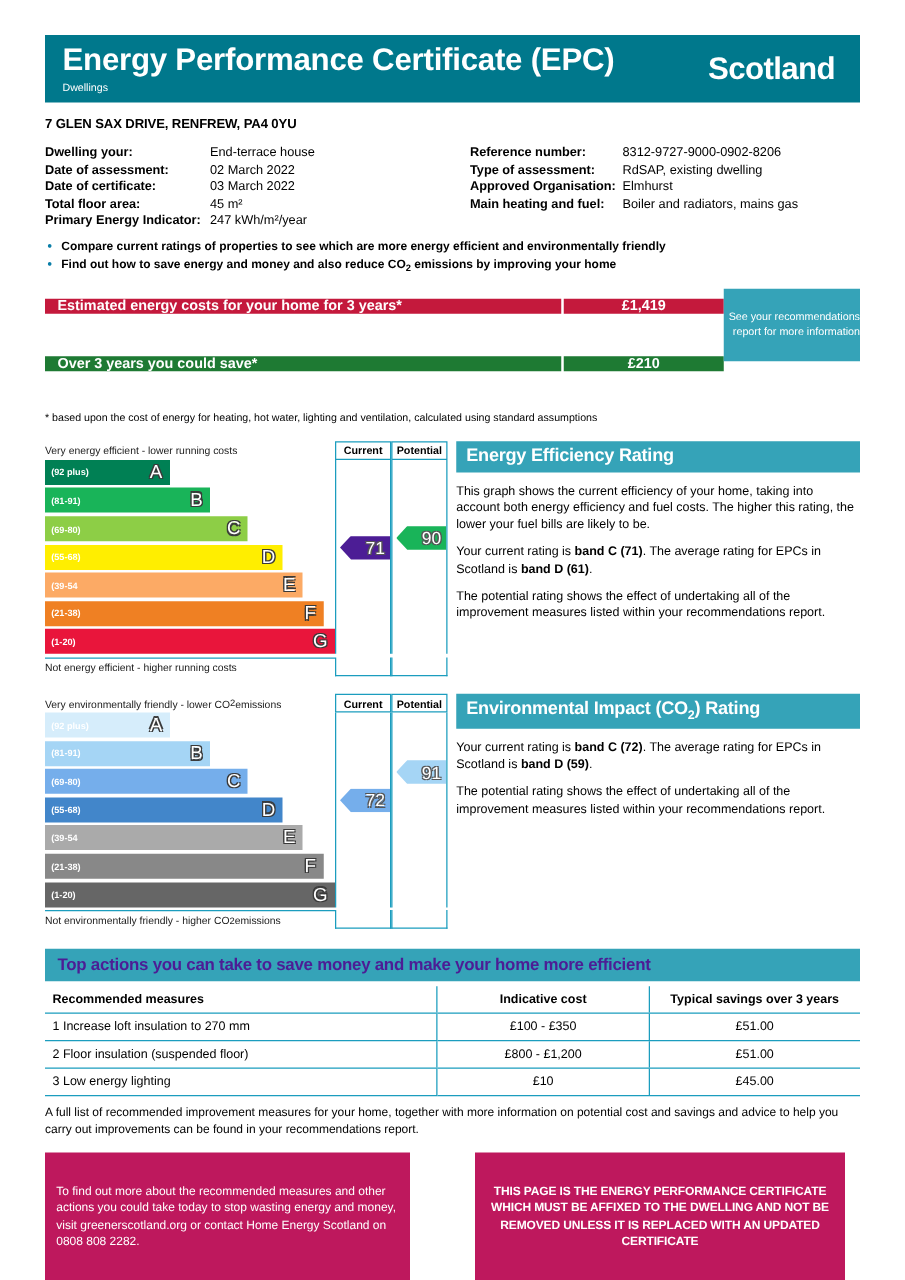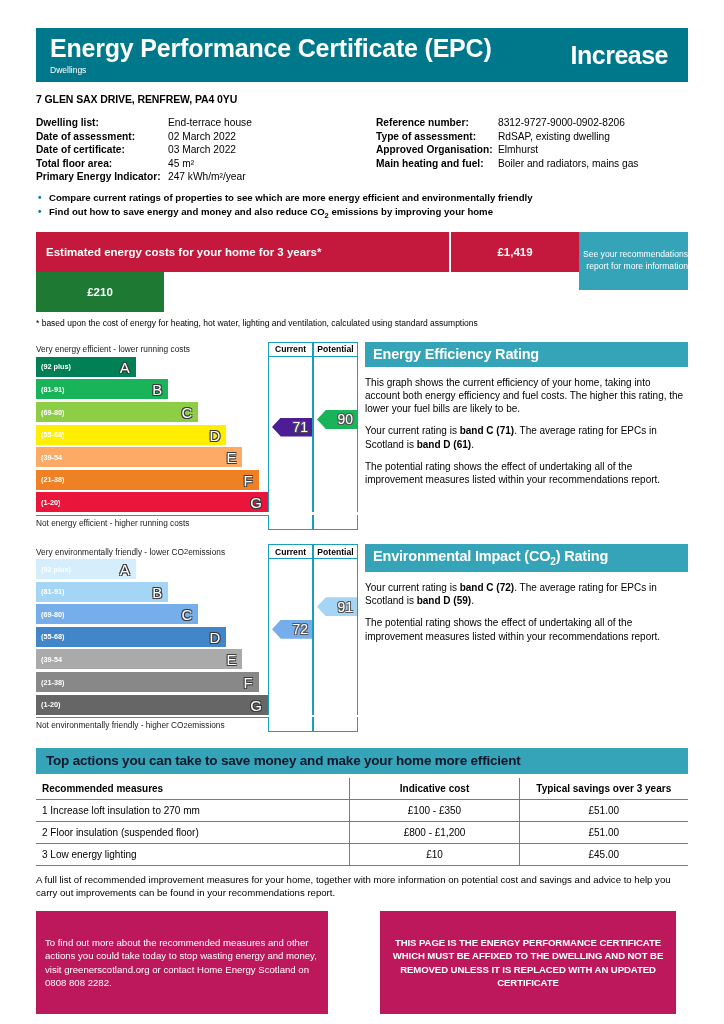--- a/index.html
+++ b/index.html
@@ -41,21 +41,21 @@
 
   
   .use-title { color: #0a7ea8; font-size: 10.5px; font-weight: bold; margin-top: 13px; }
   .bullets { margin-top: 7px; font-size: 9.6px; font-weight: bold; }
   .bullets li { list-style: none; position: relative; padding-left: 13px; line-height: 14px; }
   .bullets li:before { content: "\2022"; position: absolute; left: 2px; color: #0a7ea8; font-size: 10px; }
 
   
   .costs { margin-top: 9px; display: flex; }
   .costs-left { width: 558px; }
-  .cost-row { display: flex; height: 40px; margin-bottom: 0; }
+  .cost-row { display: flex; height: 28px; margin-bottom: 18px; align-items: center; }
   .cost-label { flex: 1; color: #fff; font-size: 11.5px; font-weight: bold; display: flex; align-items: center; padding-left: 10px; }
   .cost-val { width: 128px; color: #fff; font-size: 11.5px; font-weight: bold; display: flex; align-items: center; justify-content: center; }
   .cost-row.red .cost-label, .cost-row.red .cost-val { background: #c4193c; }
   .cost-row.green .cost-label, .cost-row.green .cost-val { background: #1e7a33; }
   .cost-row .cost-label { margin-right: 2px; }
   .costs-note {
     width: 112px; background: #35a3b8; color: #fff; font-size: 8.6px;
     display: flex; align-items: center; justify-content: center; text-align: right;
     height: 58px; line-height: 11.5px; padding: 0 0;
   }
@@ -100,21 +100,21 @@
   .info-wrap { flex: 1; padding-left: 7px; }
   .info-head {
     background: #35a3b8; color: #fff; font-weight: bold; font-size: 14.5px;
     padding: 4px 8px 5px 8px; letter-spacing: -0.2px;
   }
   .info-p { font-size: 10px; line-height: 13.2px; margin-top: 9px; }
   .info-p b { font-weight: bold; }
 
   
   .actions-head {
-    background: #35a3b8; color: #0f172a; font-weight: bold; font-size: 13.5px;
+    background: #35a3b8; color: #4c1d95; font-weight: bold; font-size: 13.5px;
     padding: 5px 10px 6px 10px; margin-top: 16px; letter-spacing: -0.2px;
   }
   table.actions { width: 100%; border-collapse: collapse; margin-top: 4px; font-size: 10px; }
   table.actions th, table.actions td { padding: 5px 6px; }
   table.actions th { font-weight: bold; text-align: center; border-bottom: 1.3px solid #1b9dbe; vertical-align: bottom; }
   table.actions th.m, table.actions td.m { text-align: left; width: 316px; }
   table.actions th.c, table.actions td.c { width: 170px; text-align: center; border-left: 1.3px solid #1b9dbe; }
   table.actions td { border-bottom: 1.3px solid #1b9dbe; }
   .actions-note { font-size: 9.6px; line-height: 12.8px; margin-top: 8px; }
 
@@ -127,29 +127,29 @@
 </head>
 <body>
 
 <div class="page">
 
   <div class="header">
     <div class="hdr-left">
       <div class="hdr-title">Energy Performance Certificate (EPC)</div>
       <div class="hdr-sub">Dwellings</div>
     </div>
-    <div class="hdr-region">Increase</div>
+    <div class="hdr-region">Scotland</div>
   </div>
 
   <div class="address">7 GLEN SAX DRIVE, RENFREW, PA4 0YU</div>
 
   <div class="details">
     <div class="det-col left">
       <div class="det-labels">
-        <div>Dwelling list:</div>
+        <div>Dwelling your:</div>
         <div>Date of assessment:</div>
         <div>Date of certificate:</div>
         <div>Total floor area:</div>
         <div>Primary Energy Indicator:</div>
       </div>
       <div class="det-values">
         <div>End-terrace house</div>
         <div>02 March 2022</div>
         <div>03 March 2022</div>
         <div>45 m²</div>
@@ -177,20 +177,21 @@
     <li>Find out how to save energy and money and also reduce CO<span class="sub2">2</span> emissions by improving your home</li>
   </ul>
 
   <div class="costs">
     <div class="costs-left">
       <div class="cost-row red">
         <div class="cost-label">Estimated energy costs for your home for 3 years*</div>
         <div class="cost-val">£1,419</div>
       </div>
       <div class="cost-row green">
+        <div class="cost-label">Over 3 years you could save*</div>
         <div class="cost-val">£210</div>
       </div>
     </div>
     <div class="costs-note">See your recommendations report for more information</div>
   </div>
   <div class="footnote">* based upon the cost of energy for heating, hot water, lighting and ventilation, calculated using standard assumptions</div>
 
   <div class="rating-block">
     <div class="chart-wrap">
       <div style="display:flex">

